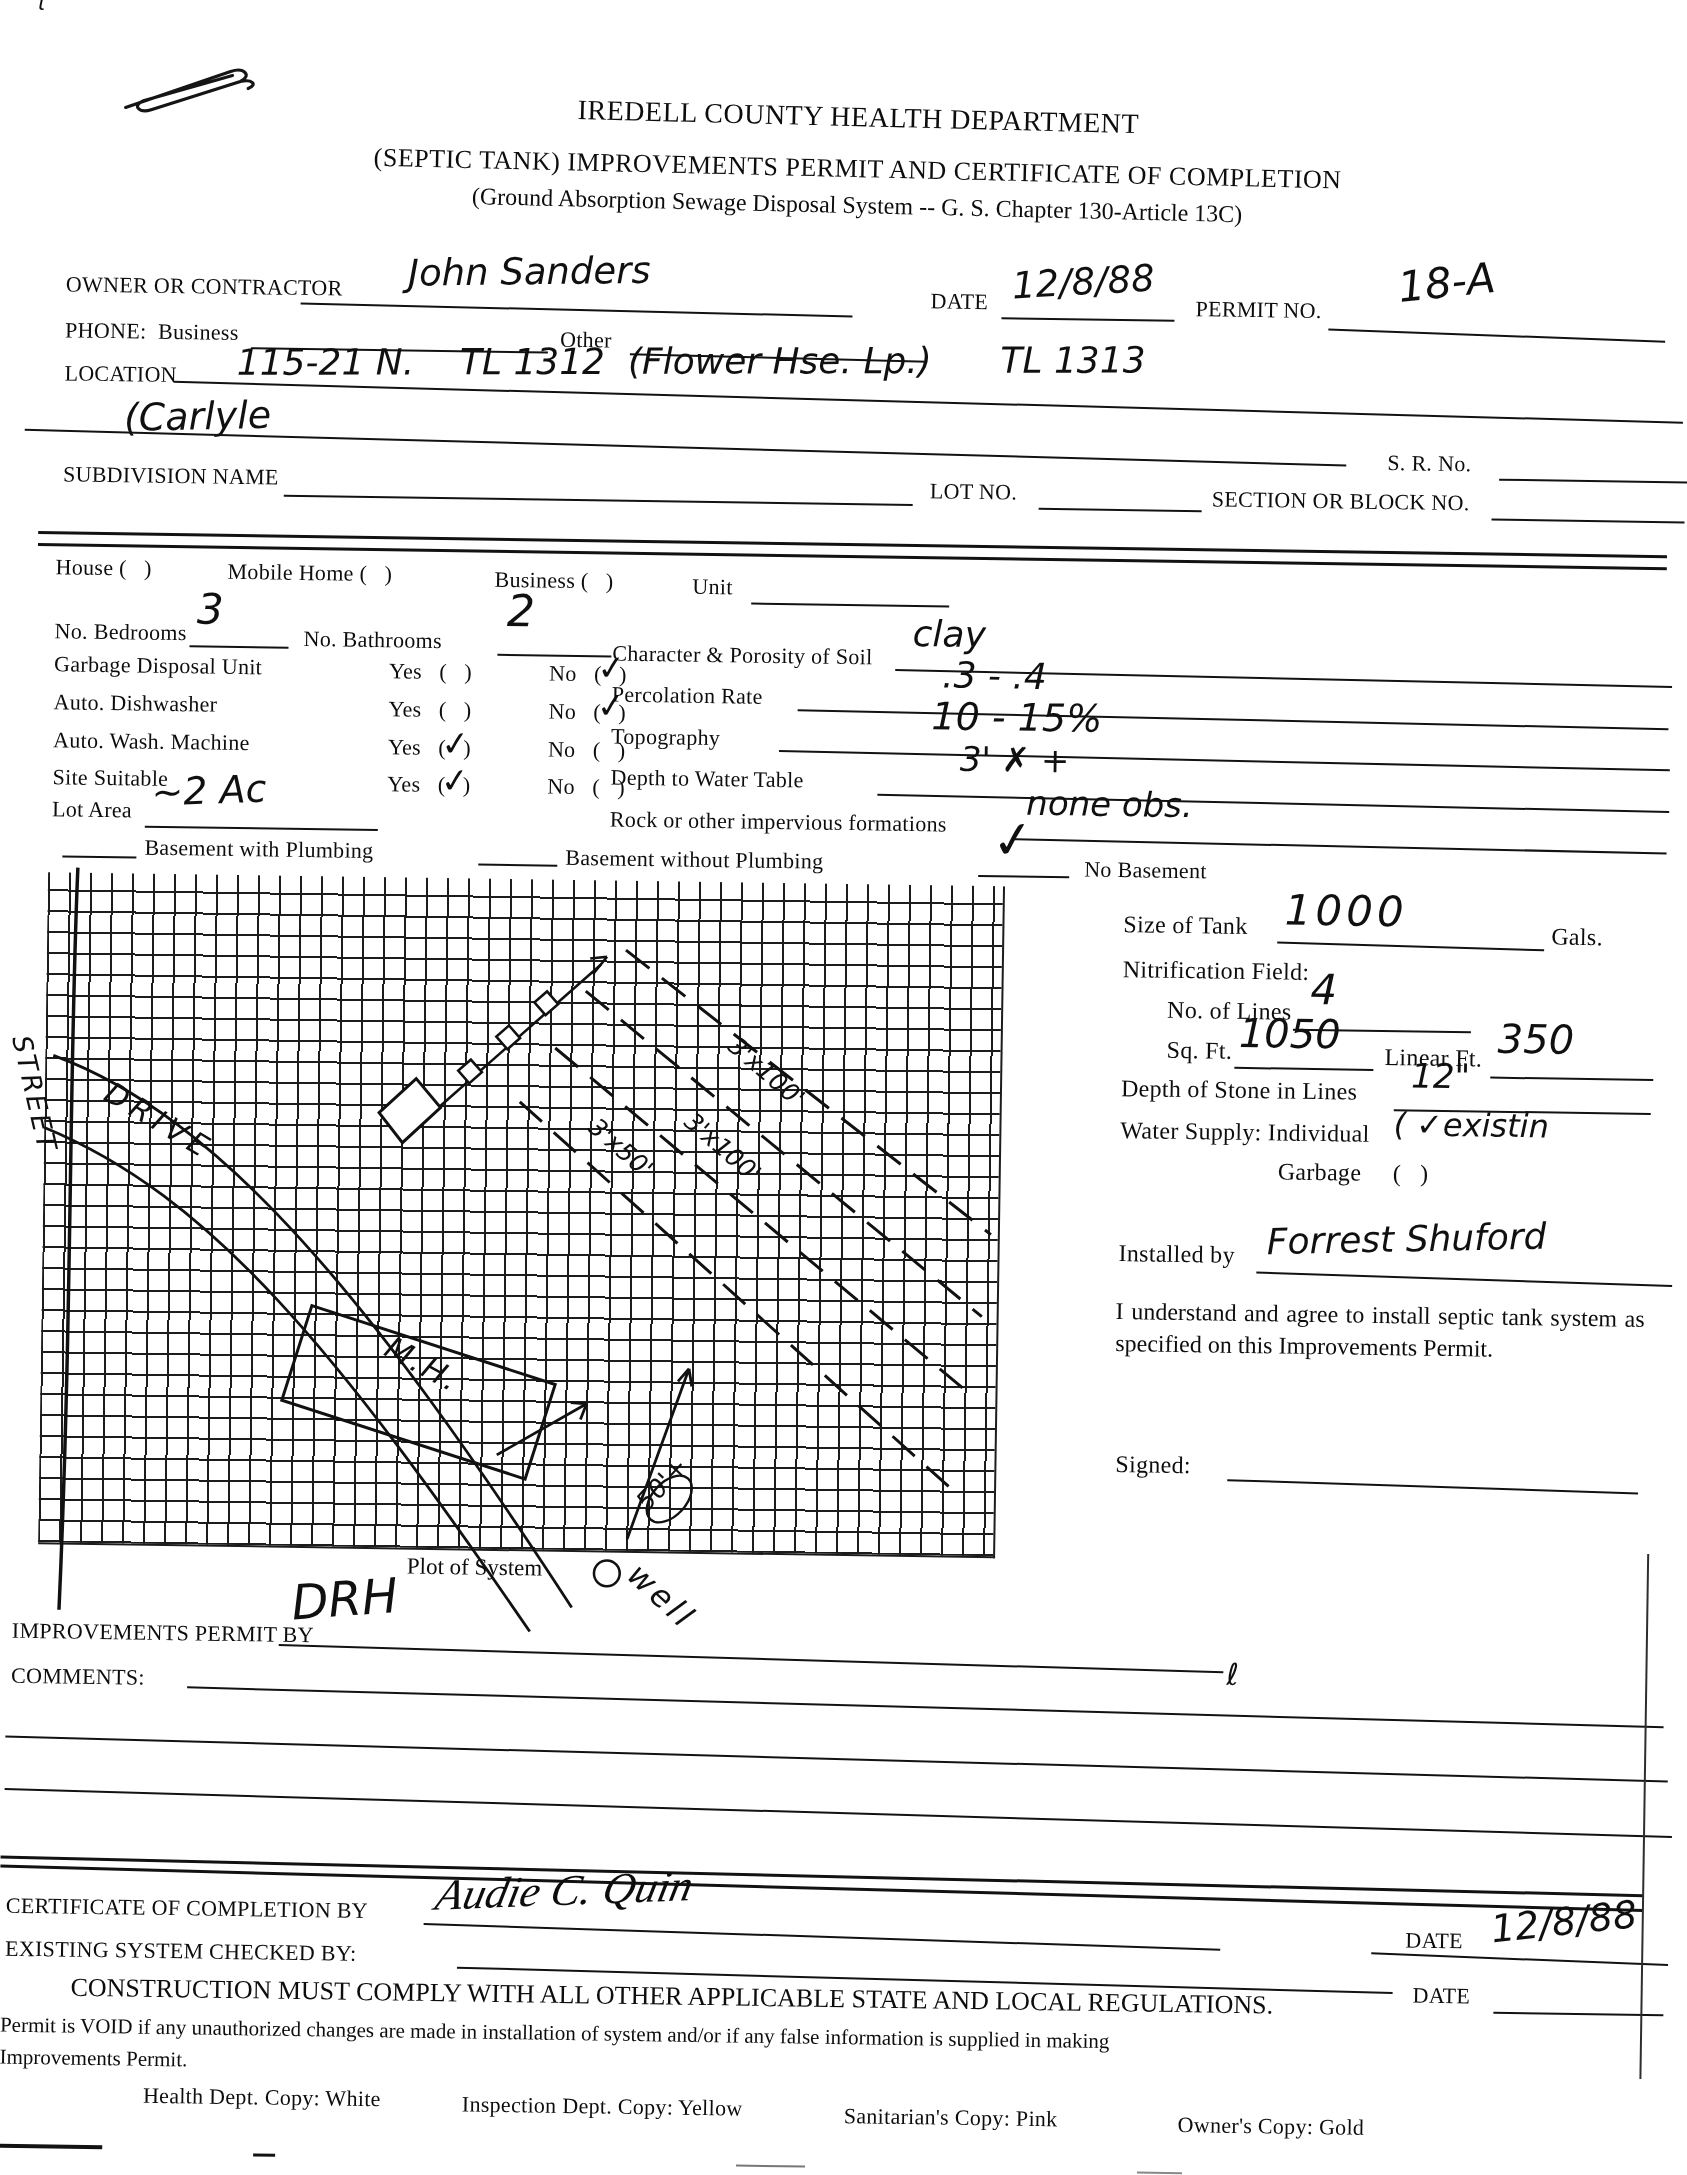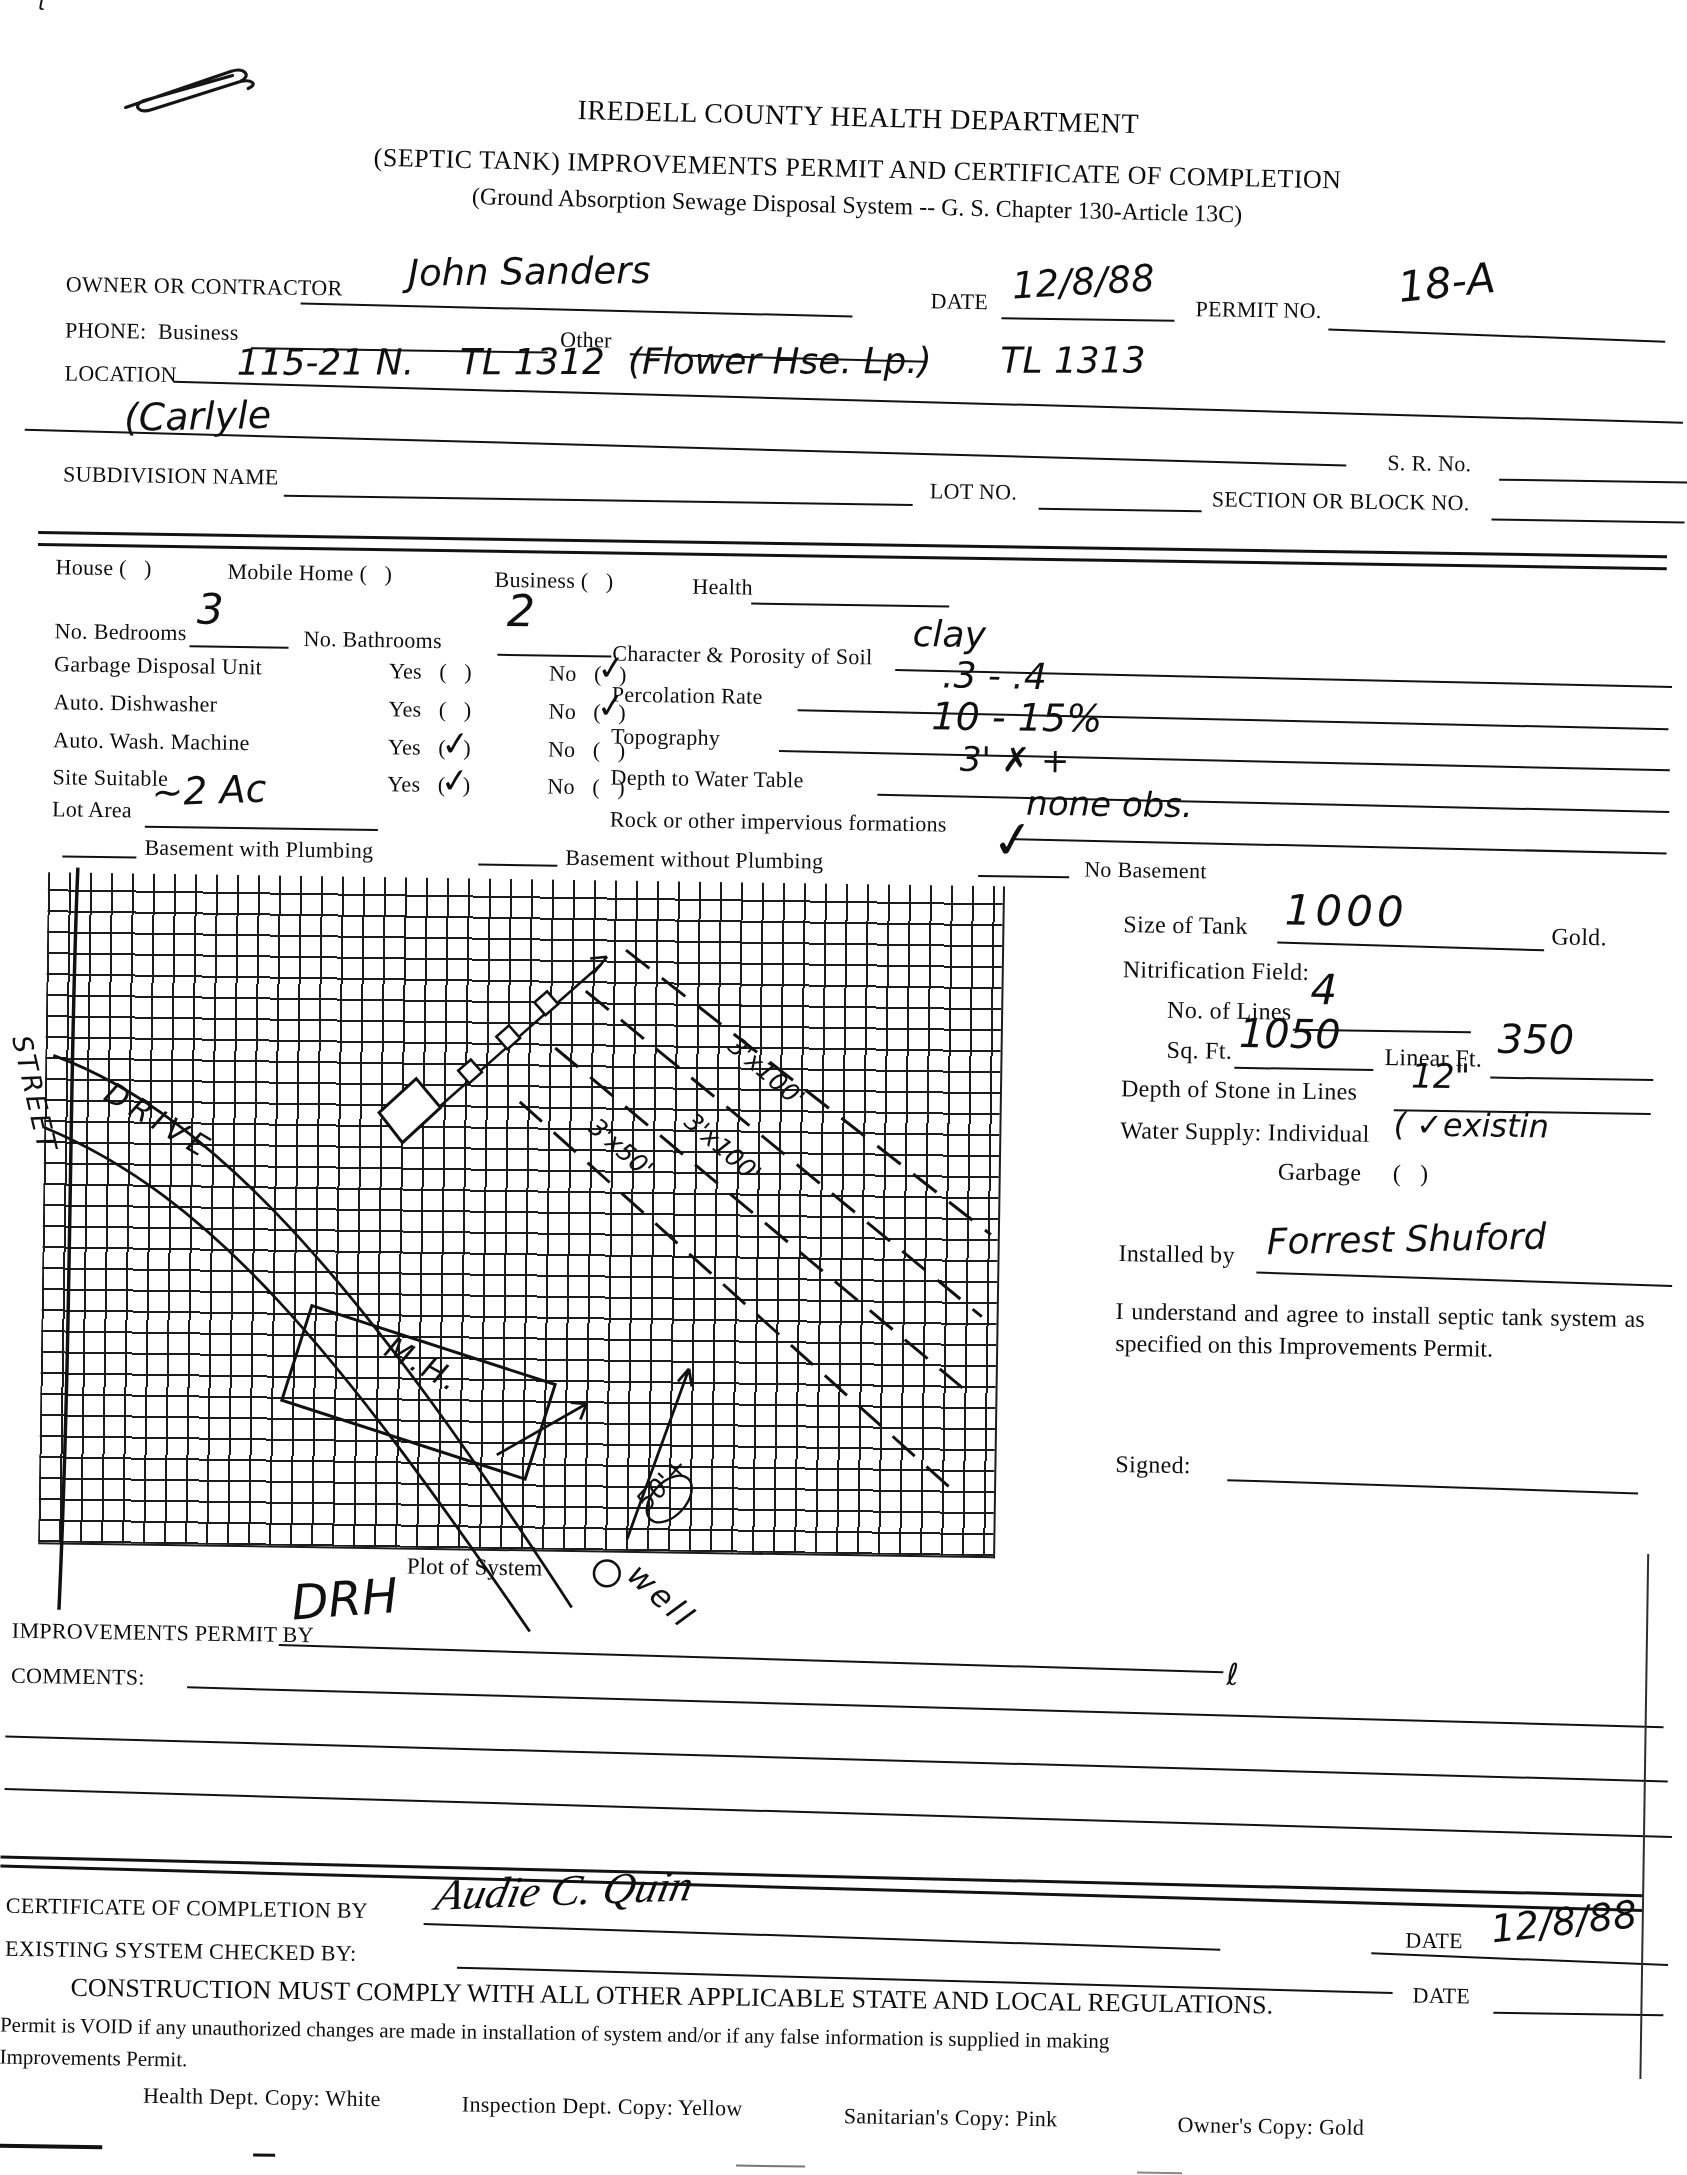--- a/index.html
+++ b/index.html
@@ -69,21 +69,21 @@
   <div class="abs ul" style="left:1030px;top:505px;width:163px;"></div>
   <span class="abs lbl" style="left:1203px;top:481px;">SECTION OR BLOCK NO.</span>
   <div class="abs ul" style="left:1483px;top:509px;width:193px;"></div>
 
   <div class="abs rule" style="left:30px;top:543px;width:1629px;height:3px;"></div>
   <div class="abs rule" style="left:30px;top:555px;width:1629px;height:3px;"></div>
 
   <span class="abs lbl" style="left:48px;top:566px;">House (   )</span>
   <span class="abs lbl" style="left:220px;top:568px;">Mobile Home (   )</span>
   <span class="abs lbl" style="left:487px;top:572px;">Business (   )</span>
-  <span class="abs lbl" style="left:685px;top:576px;">Health</span>
+  <span class="abs lbl" style="left:685px;top:576px;">Unit</span>
   <div class="abs ul" style="left:744px;top:604px;width:198px;"></div>
 
   <span class="abs lbl" style="left:48px;top:630px;">No. Bedrooms</span>
   <span class="abs hand" style="left:190px;top:594px;font-size:42px;">3</span>
   <div class="abs ul" style="left:183px;top:655px;width:99px;"></div>
   <span class="abs lbl" style="left:297px;top:634px;">No. Bathrooms</span>
   <span class="abs hand" style="left:500px;top:590px;font-size:44px;">2</span>
   <div class="abs ul" style="left:491px;top:659px;width:114px;"></div>
 
   <div class="abs" style="left:48px;top:663px;width:574px;height:32px;">
@@ -179,21 +179,21 @@
 
       <circle cx="575" cy="700" r="13" fill="none" stroke="#111" stroke-width="2.6"></circle>
       <text x="594" y="704" font-size="32" transform="rotate(42 594 704)" letter-spacing="4">well</text>
     </svg>
   </div>
   <span class="abs" style="left:414px;top:1560px;font-size:23px;">Plot of System</span>
 
   <span class="abs lbl" style="left:1121px;top:907px;font-size:24px;">Size of Tank</span>
   <span class="abs hand" style="left:1282px;top:879px;font-size:42px;letter-spacing:4px;">1000</span>
   <div class="abs ul" style="left:1275px;top:937px;width:267px;transform:rotate(0.8deg);"></div>
-  <span class="abs lbl" style="left:1549px;top:913px;font-size:24px;">Gold.</span>
+  <span class="abs lbl" style="left:1549px;top:913px;font-size:24px;">Gals.</span>
 
   <span class="abs lbl" style="left:1121px;top:952px;font-size:24px;">Nitrification Field:</span>
   <span class="abs lbl" style="left:1166px;top:992px;font-size:24px;">No. of Lines</span>
   <span class="abs hand" style="left:1309px;top:958px;font-size:42px;">4</span>
   <div class="abs ul" style="left:1292px;top:1022px;width:178px;"></div>
   <span class="abs lbl" style="left:1166px;top:1032px;font-size:24px;">Sq. Ft.</span>
   <span class="abs hand" style="left:1238px;top:1004px;font-size:40px;">1050</span>
   <div class="abs ul" style="left:1234px;top:1061px;width:139px;"></div>
   <span class="abs lbl" style="left:1384px;top:1036px;font-size:24px;">Linear Ft.</span>
   <span class="abs hand" style="left:1497px;top:1006px;font-size:40px;">350</span>

